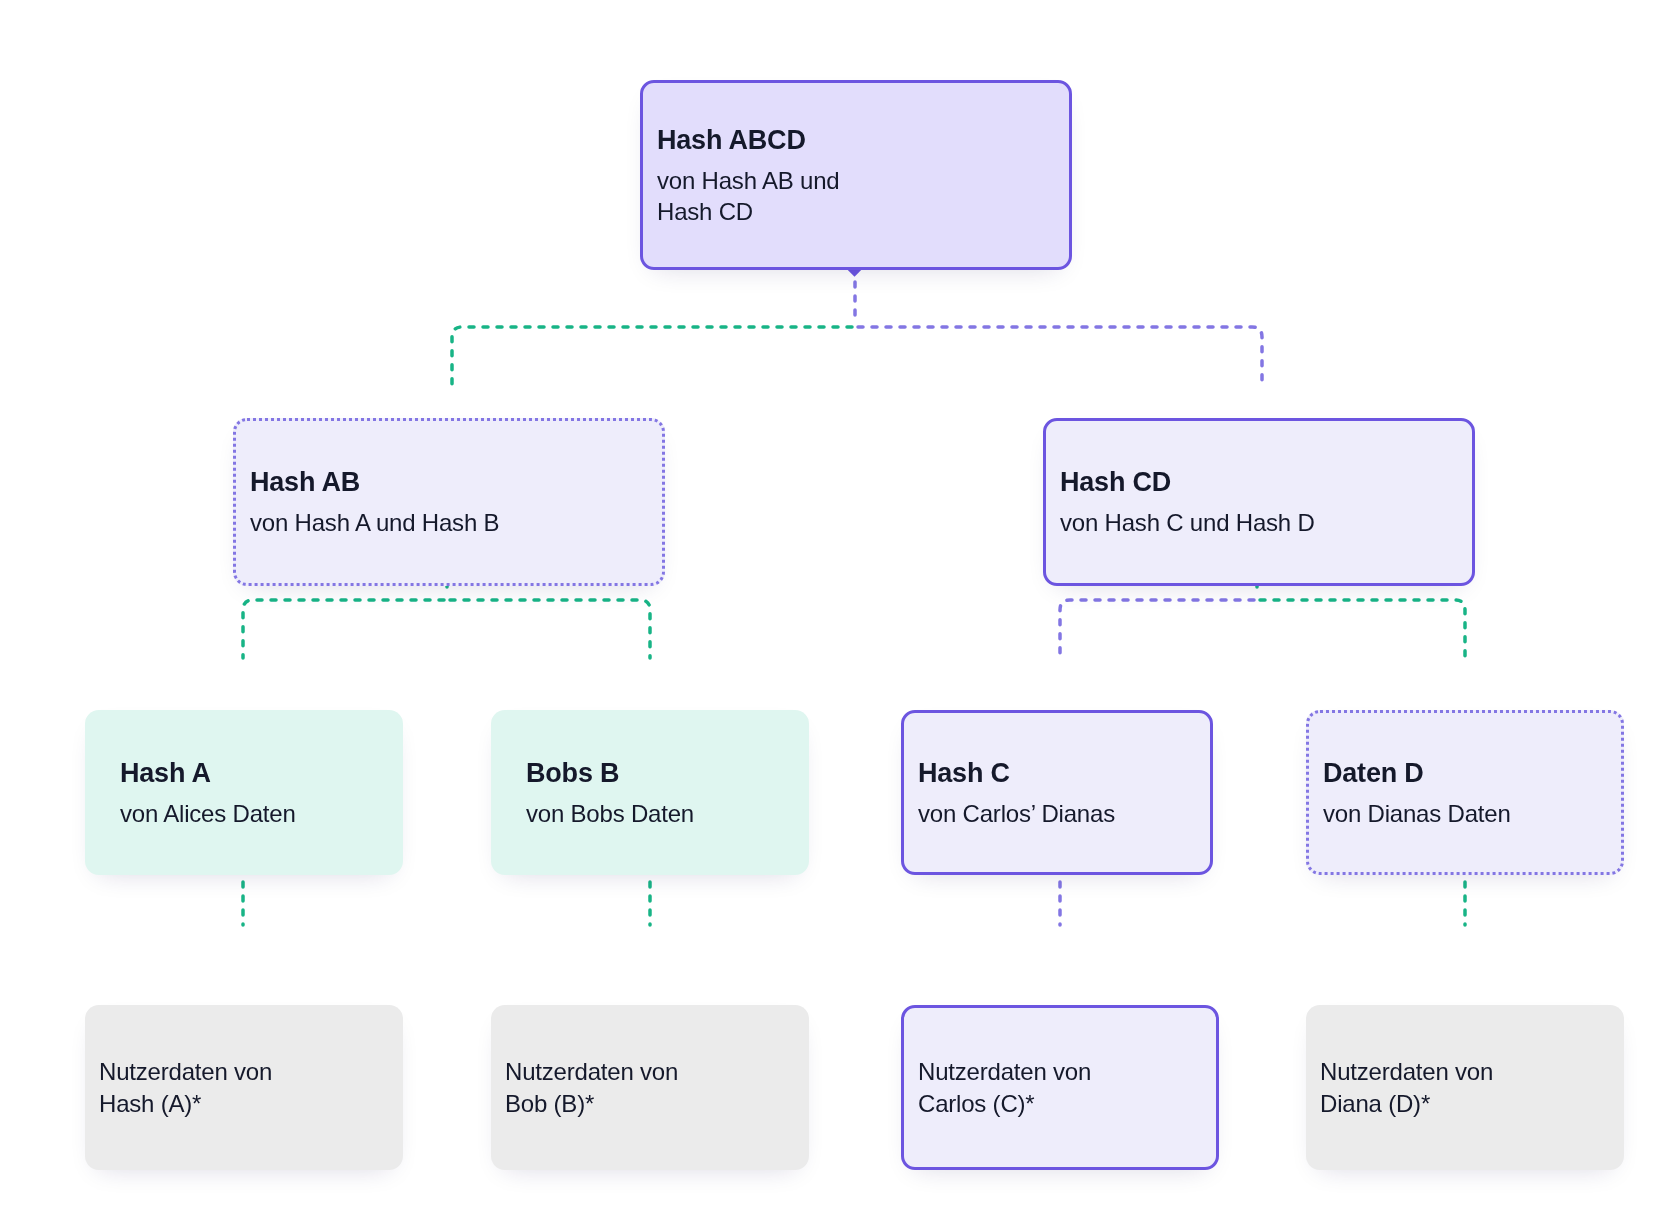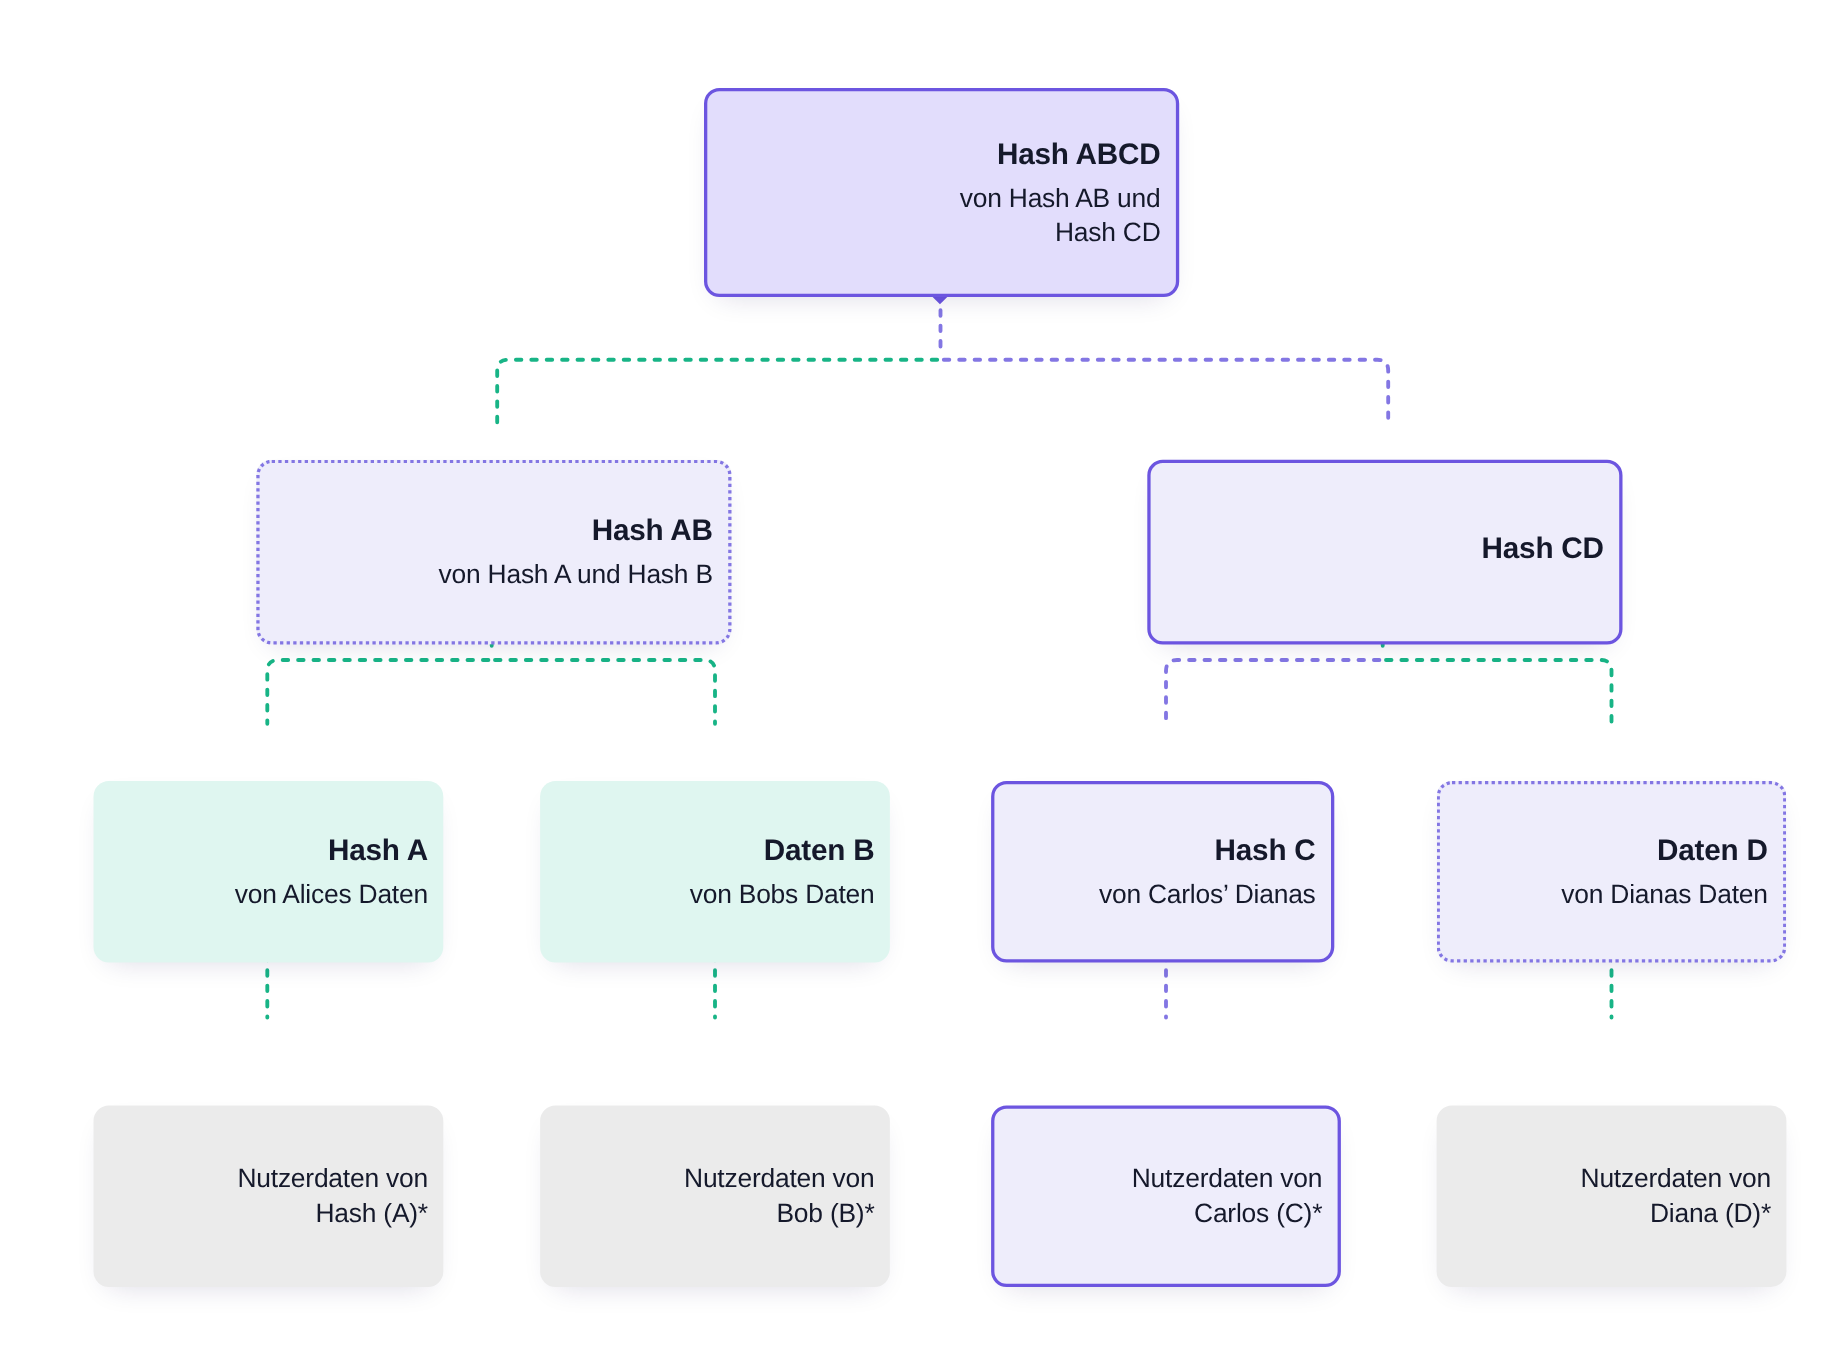--- a/index.html
+++ b/index.html
@@ -27,21 +27,21 @@
     width: 1680px;
     height: 1230px;
     pointer-events: none;
   }
   .node {
     position: absolute;
     box-sizing: border-box;
     border-radius: 14px;
     display: flex;
     flex-direction: column;
-    align-items: flex-end;
+    align-items: flex-start;
     justify-content: center;
     text-align: center;
     line-height: 1.30;
     padding: 6px 14px;
     z-index: 3;
   }
   .node .title {
     font-weight: bold;
     font-size: 27px;
     letter-spacing: -0.2px;
@@ -119,29 +119,30 @@
     <div class="sub">Hash CD</div>
   </div>
 
   <div class="node fill-violet-soft bd-dotted shadow-soft" style="left:233px; top:418px; width:432px; height:168px;">
     <div class="title">Hash AB</div>
     <div class="sub">von Hash A und Hash B</div>
   </div>
 
   <div class="node fill-violet-soft bd-solid shadow-soft" style="left:1043px; top:418px; width:432px; height:168px;">
     <div class="title">Hash CD</div>
+    <div class="sub">von Hash C und Hash D</div>
   </div>
 
   <div class="node fill-mint bd-none shadow-soft" style="left:85px; top:710px; width:318px; height:165px;">
     <div class="title">Hash A</div>
     <div class="sub">von Alices Daten</div>
   </div>
 
   <div class="node fill-mint bd-none shadow-soft" style="left:491px; top:710px; width:318px; height:165px;">
-    <div class="title">Daten B</div>
+    <div class="title">Bobs B</div>
     <div class="sub">von Bobs Daten</div>
   </div>
 
   <div class="node fill-violet-soft bd-solid shadow-soft" style="left:901px; top:710px; width:312px; height:165px;">
     <div class="title">Hash C</div>
     <div class="sub">von Carlos’ Dianas</div>
   </div>
 
   <div class="node fill-violet-soft bd-dotted shadow-soft" style="left:1306px; top:710px; width:318px; height:165px;">
     <div class="title">Daten D</div>

